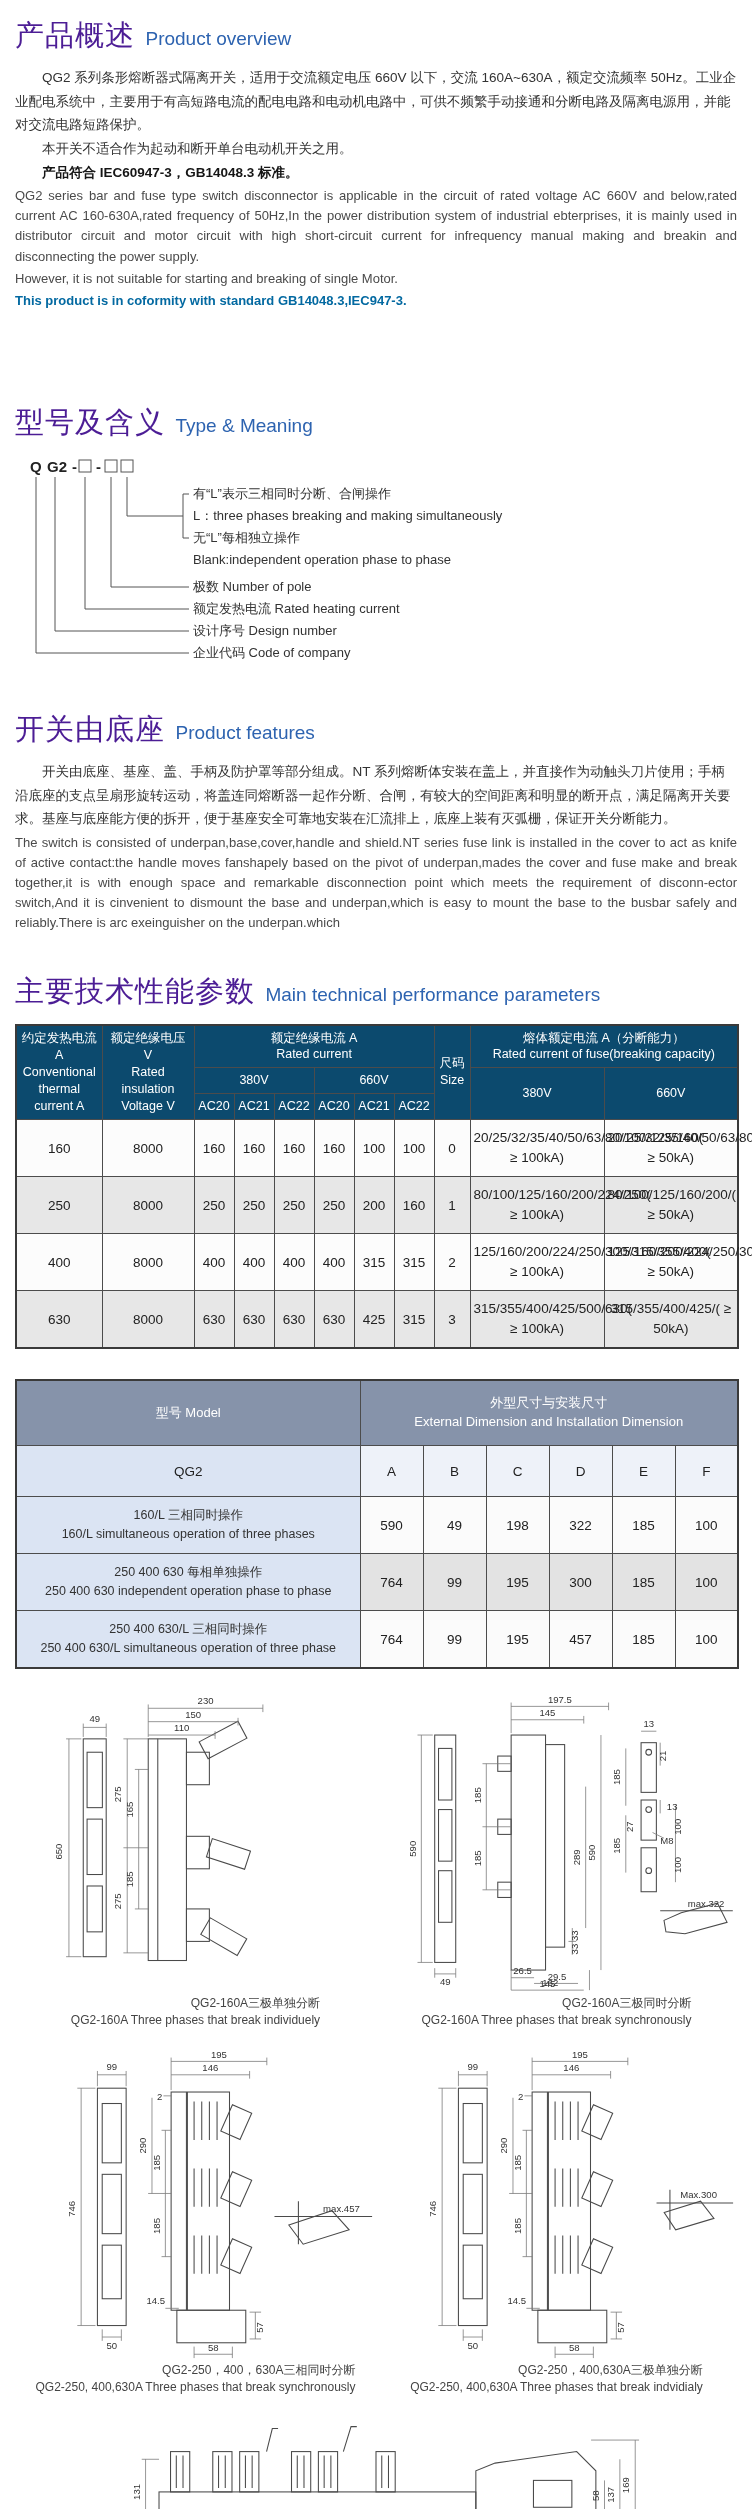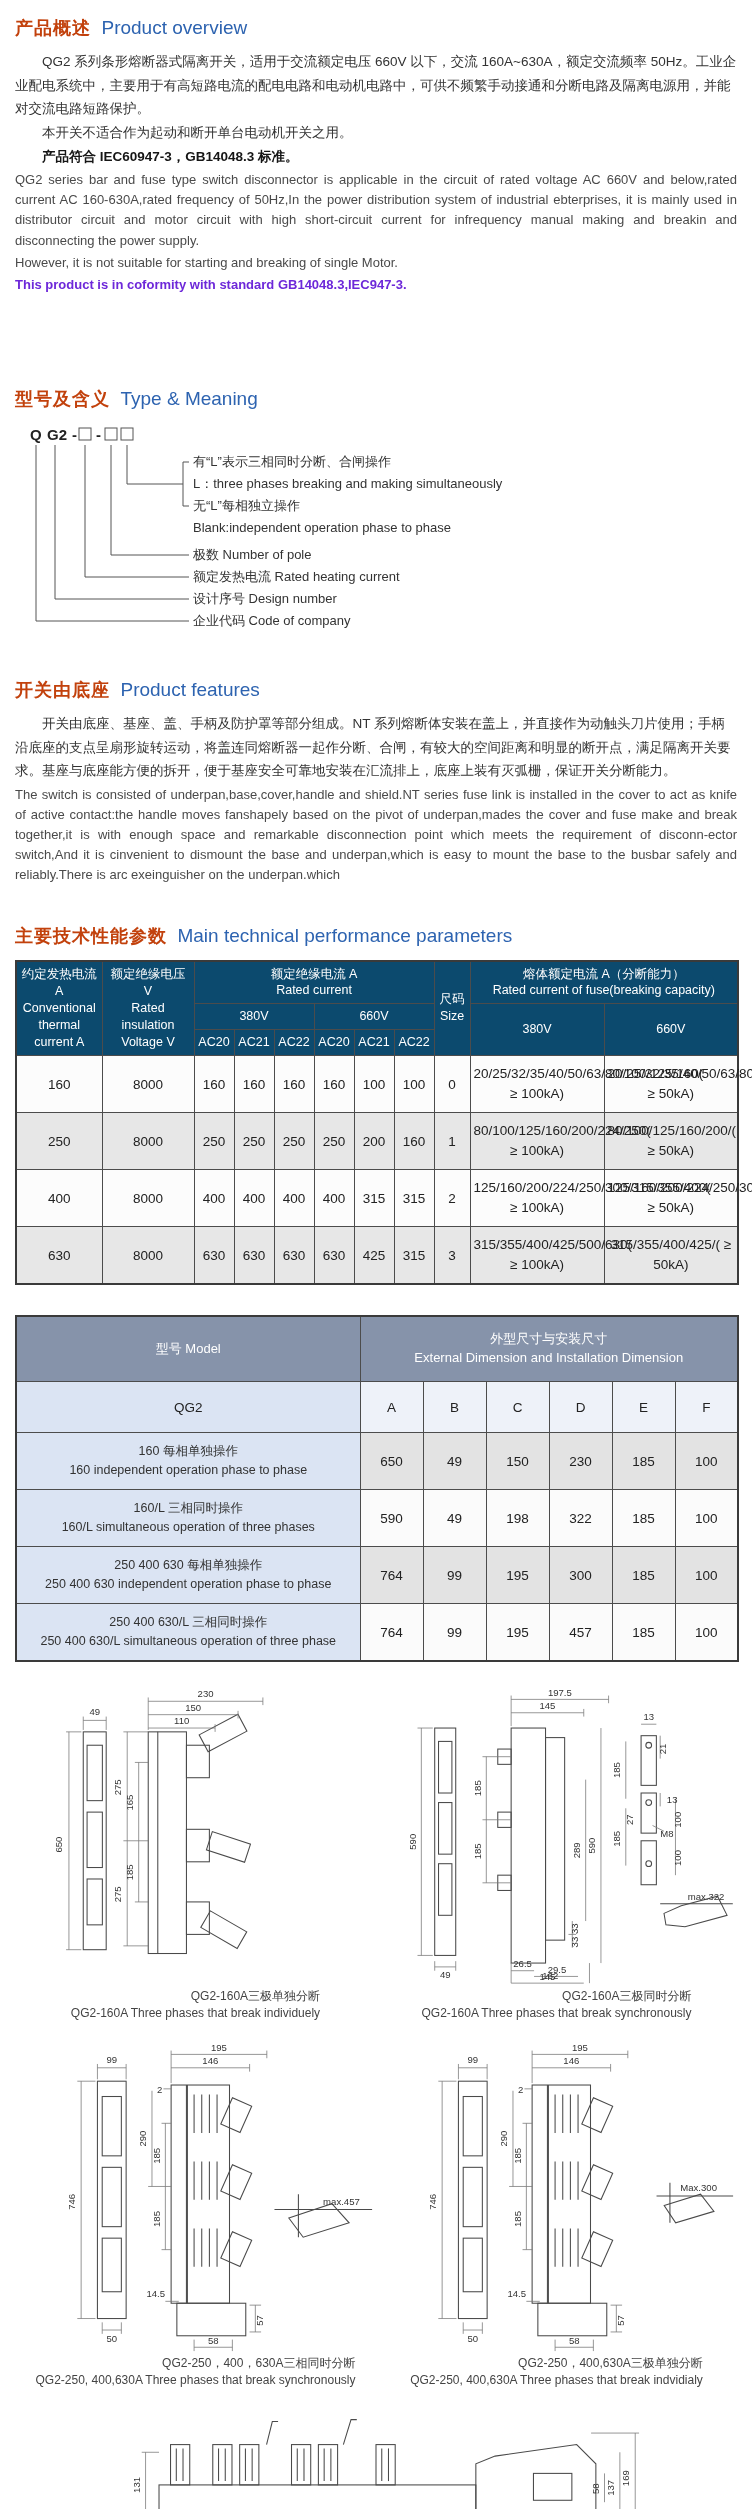--- a/index.html
+++ b/index.html
@@ -1,26 +1,26 @@
 <!DOCTYPE html>
 <html><head>
 <meta charset="utf-8">
 <style>
   html,body{margin:0;padding:0;background:#fff;}
   body{font-family:"Liberation Sans","DejaVu Sans",sans-serif;color:#333;}
   .page{width:752px;box-sizing:border-box;padding:16px 15px 10px;}
   
   .sec-title{margin:0 0 10px 0;}
-  .sec-title .cn{font-size:18px;font-weight:bold;color:#c2410c;letter-spacing:1px;}
+  .sec-title .cn{font-size:29px;font-weight:normal;color:#4c1d95;letter-spacing:1px;}
   .sec-title .en{font-size:19px;color:#2d63b0;margin-left:6px;}
   
   .cn-p{font-size:13.5px;line-height:1.75;color:#333;text-indent:2em;margin:0;}
   .cn-p.bold{font-weight:bold;color:#151515;}
   .en-p{font-size:13px;line-height:1.55;color:#4a4a4a;text-align:justify;margin:2px 0 0 0;}
-  .en-p.bold{font-weight:bold;color:#6d28d9;}
+  .en-p.bold{font-weight:bold;color:#0369a1;}
   .sec{margin-top:38px;}
   .sec-type{margin-top:92px;}
   
   .tm-svg text{font-size:13px;fill:#333;}
   .tm-svg .code{font-size:15px;font-weight:bold;fill:#222;}
   .tm-svg line{stroke:#555;stroke-width:1;}
   .tm-svg rect{fill:#fff;stroke:#555;stroke-width:1;}
   
   table{border-collapse:collapse;width:722px;table-layout:fixed;}
   .t1,.t2{border:2px solid #3a3a3a;}
@@ -250,32 +250,20 @@
       </thead>
       <tbody>
         <tr class="qg2-row">
           <td class="qg2-cell">QG2</td>
           <td class="dimcol">A</td>
           <td class="dimcol">B</td>
           <td class="dimcol">C</td>
           <td class="dimcol">D</td>
           <td class="dimcol">E</td>
           <td class="dimcol">F</td>
-        </tr>
-        <tr>
-          <td class="model-cell">
-            <div>160 每相单独操作</div>
-            <div>160 independent operation phase to phase</div>
-          </td>
-          <td class="vals-gray">650</td>
-          <td class="vals-gray">49</td>
-          <td class="vals-gray">150</td>
-          <td class="vals-gray">230</td>
-          <td class="vals-gray">185</td>
-          <td class="vals-gray">100</td>
         </tr>
         <tr>
           <td class="model-cell">
             <div>160/L 三相同时操作</div>
             <div>160/L simultaneous operation of three phases</div>
           </td>
           <td class="vals-white">590</td>
           <td class="vals-white">49</td>
           <td class="vals-white">198</td>
           <td class="vals-white">322</td>

